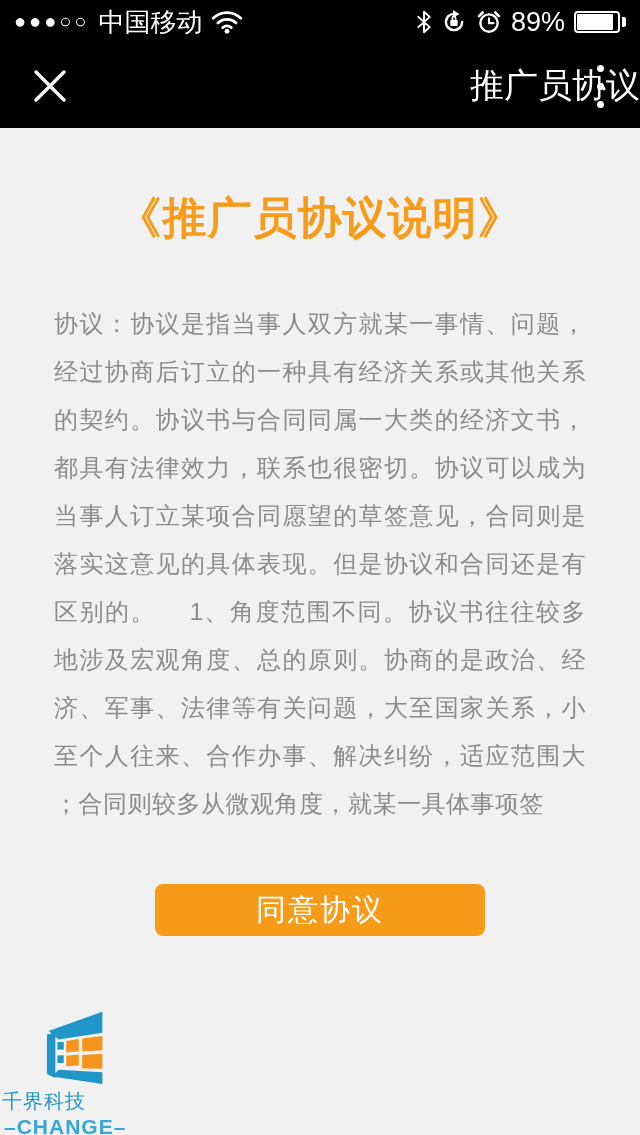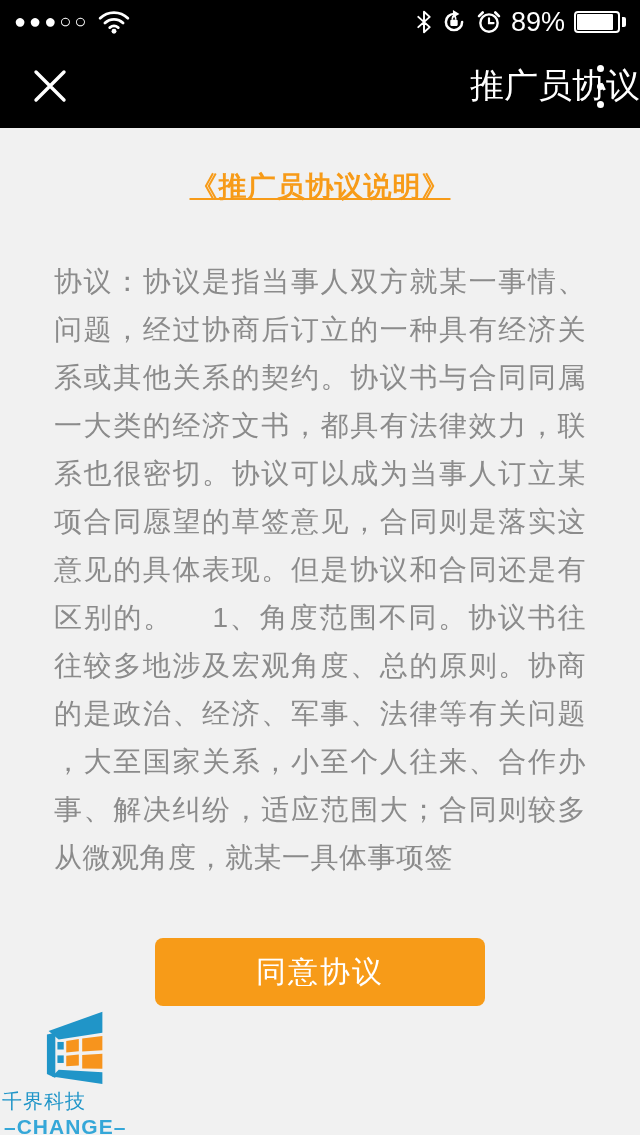--- a/index.html
+++ b/index.html
@@ -31,42 +31,43 @@
 
   
   .nav-bar{position:relative;height:84px;background:#000;display:flex;align-items:center;justify-content:space-between;padding:0 20px;}
   .nav-title{position:absolute;left:0;right:0;text-align:right;color:#fff;font-size:34px;pointer-events:none;}
   .nav-close{width:60px;height:60px;display:flex;align-items:center;justify-content:center;background:none;border:none;cursor:pointer;}
   .nav-menu{width:40px;height:60px;display:flex;flex-direction:column;align-items:center;justify-content:center;gap:11px;background:none;border:none;cursor:pointer;}
   .nav-menu span{width:7px;height:7px;border-radius:50%;background:#fff;display:block;}
 
   
   .content{position:relative;height:1007px;background:var(--content-bg,#F1F1F1);}
-  .agreement-title{padding-top:40px;text-align:center;font-size:28px;font-weight:bold;
-    color:var(--accent-orange,#F79B18);letter-spacing:1px;text-decoration:underline;}
-  .agreement-body{margin:52px 54px 0;font-size:28px;line-height:48px;color:var(--body-text,#8B8B8B);
+  .agreement-title{padding-top:61px;text-align:center;font-size:44px;font-weight:bold;
+    color:var(--accent-orange,#F79B18);letter-spacing:1px;}
+  .agreement-body{margin:52px 54px 0;font-size:24px;line-height:48px;color:var(--body-text,#8B8B8B);
     text-align:justify;line-break:anywhere;letter-spacing:0.5px;}
-  .agree-btn{display:block;margin:56px auto 0;width:330px;height:68px;border:none;border-radius:8px;
+  .agree-btn{display:block;margin:56px auto 0;width:330px;height:52px;border:none;border-radius:8px;
     background:var(--accent-orange,#F79B18);color:#fff;font-size:30px;cursor:pointer;
     font-family:inherit;letter-spacing:2px;}
 
   
   .footer-logo{position:absolute;left:0;bottom:-4px;width:140px;text-align:center;}
   .logo-emblem{display:block;margin:0 auto 2px 36px;}
   .logo-company{font-size:20px;font-weight:normal;color:var(--logo-blue,#2095C8);letter-spacing:1px;white-space:nowrap;margin-left:2px;text-align:left;}
   .logo-brand{font-size:21px;font-weight:bold;color:var(--logo-light-blue,#35A7D8);letter-spacing:1px;white-space:nowrap;margin-left:4px;text-align:left;}
 </style>
 </head>
 <body>
 
 <div class="screen">
 
   <div class="status-bar">
     <div class="sb-left">
       <span class="sb-dots">●●●○○</span>
+      <span class="sb-carrier">中国移动</span>
       <svg class="sb-icon" width="32" height="24" viewBox="0 0 30 22">
         <g stroke="#fff" stroke-width="2.6" fill="none" stroke-linecap="round">
           <path d="M2 7.5 a18.5 18.5 0 0 1 26 0"></path>
           <path d="M6.5 12 a12 12 0 0 1 17 0"></path>
           <path d="M11 16.2 a6.5 6.5 0 0 1 8 0"></path>
         </g>
         <circle cx="15" cy="19.6" r="2.3" fill="#fff"></circle>
       </svg>
     </div>
     <div class="sb-right">

